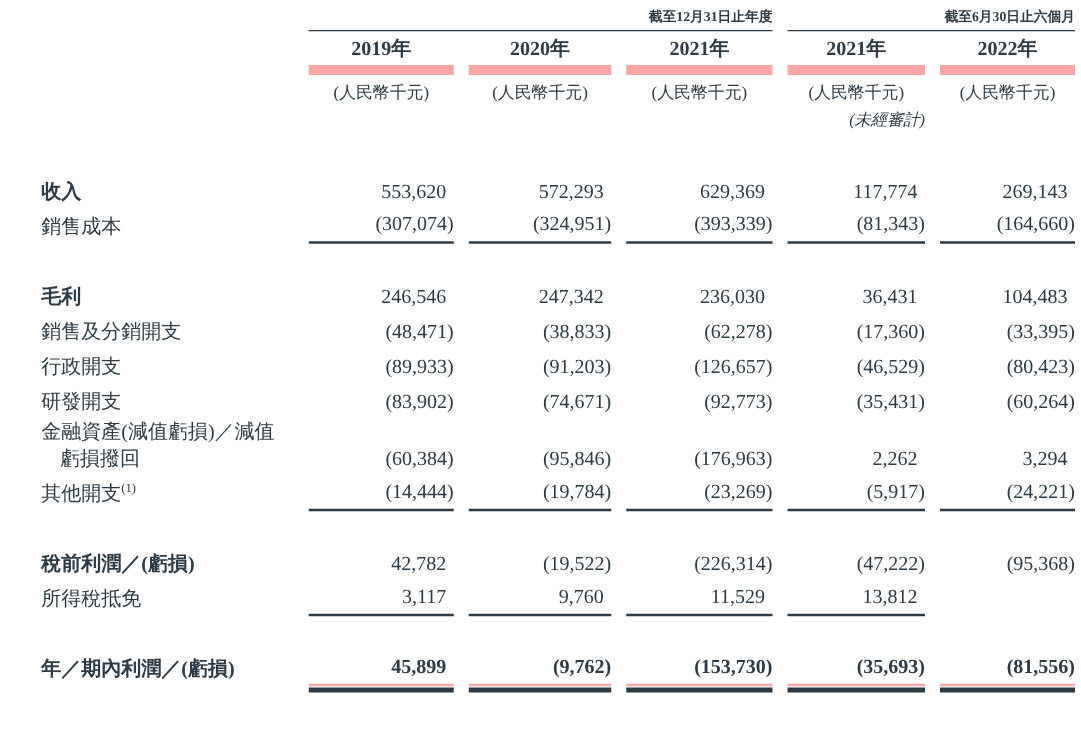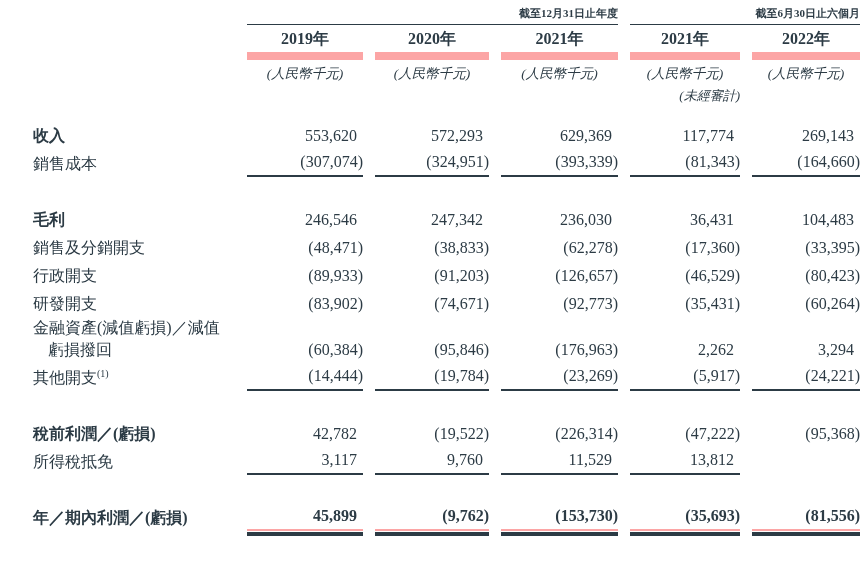--- a/index.html
+++ b/index.html
@@ -20,26 +20,26 @@
     padding-bottom:3px;border-bottom:1px solid #2c3b45;
   }
   .g1{grid-column:2 / span 3;}
   .g2{grid-column:5 / span 2;}
   .year{
     text-align:center;font-weight:bold;font-size:16px;
     padding:4px 0 2px 0;border-bottom:8px solid #fca5a5;
   }
   .yr1{grid-column:2}.yr2{grid-column:3}.yr3{grid-column:4}.yr4{grid-column:5}.yr5{grid-column:6}
   .unit{
-    text-align:center;font-style:italic;font-size:13.5px;
+    text-align:center;font-size:13.5px;
     padding-top:5px;white-space:nowrap;
   }
   .unaud{grid-column:5;text-align:right;font-style:italic;font-size:13px;padding-top:4px;}
   
-  .tbody{margin-top:16px;}
+  .tbody{margin-top:34px;}
   .row{min-height:28px;align-items:end;}
   .row.gap{margin-top:28px;}
   .cell{line-height:22px;padding-bottom:2px;font-size:16px;}
   .label{white-space:nowrap;}
   .label .indent{padding-left:15px;}
   .bold{font-weight:bold;}
   .vbold .num{font-weight:bold;}
   .num{text-align:right;white-space:nowrap;}
   .num.pos::after{content:"";display:inline-block;width:6px;}
   .rule-single .num{border-bottom:2px solid #2c3b45;}

